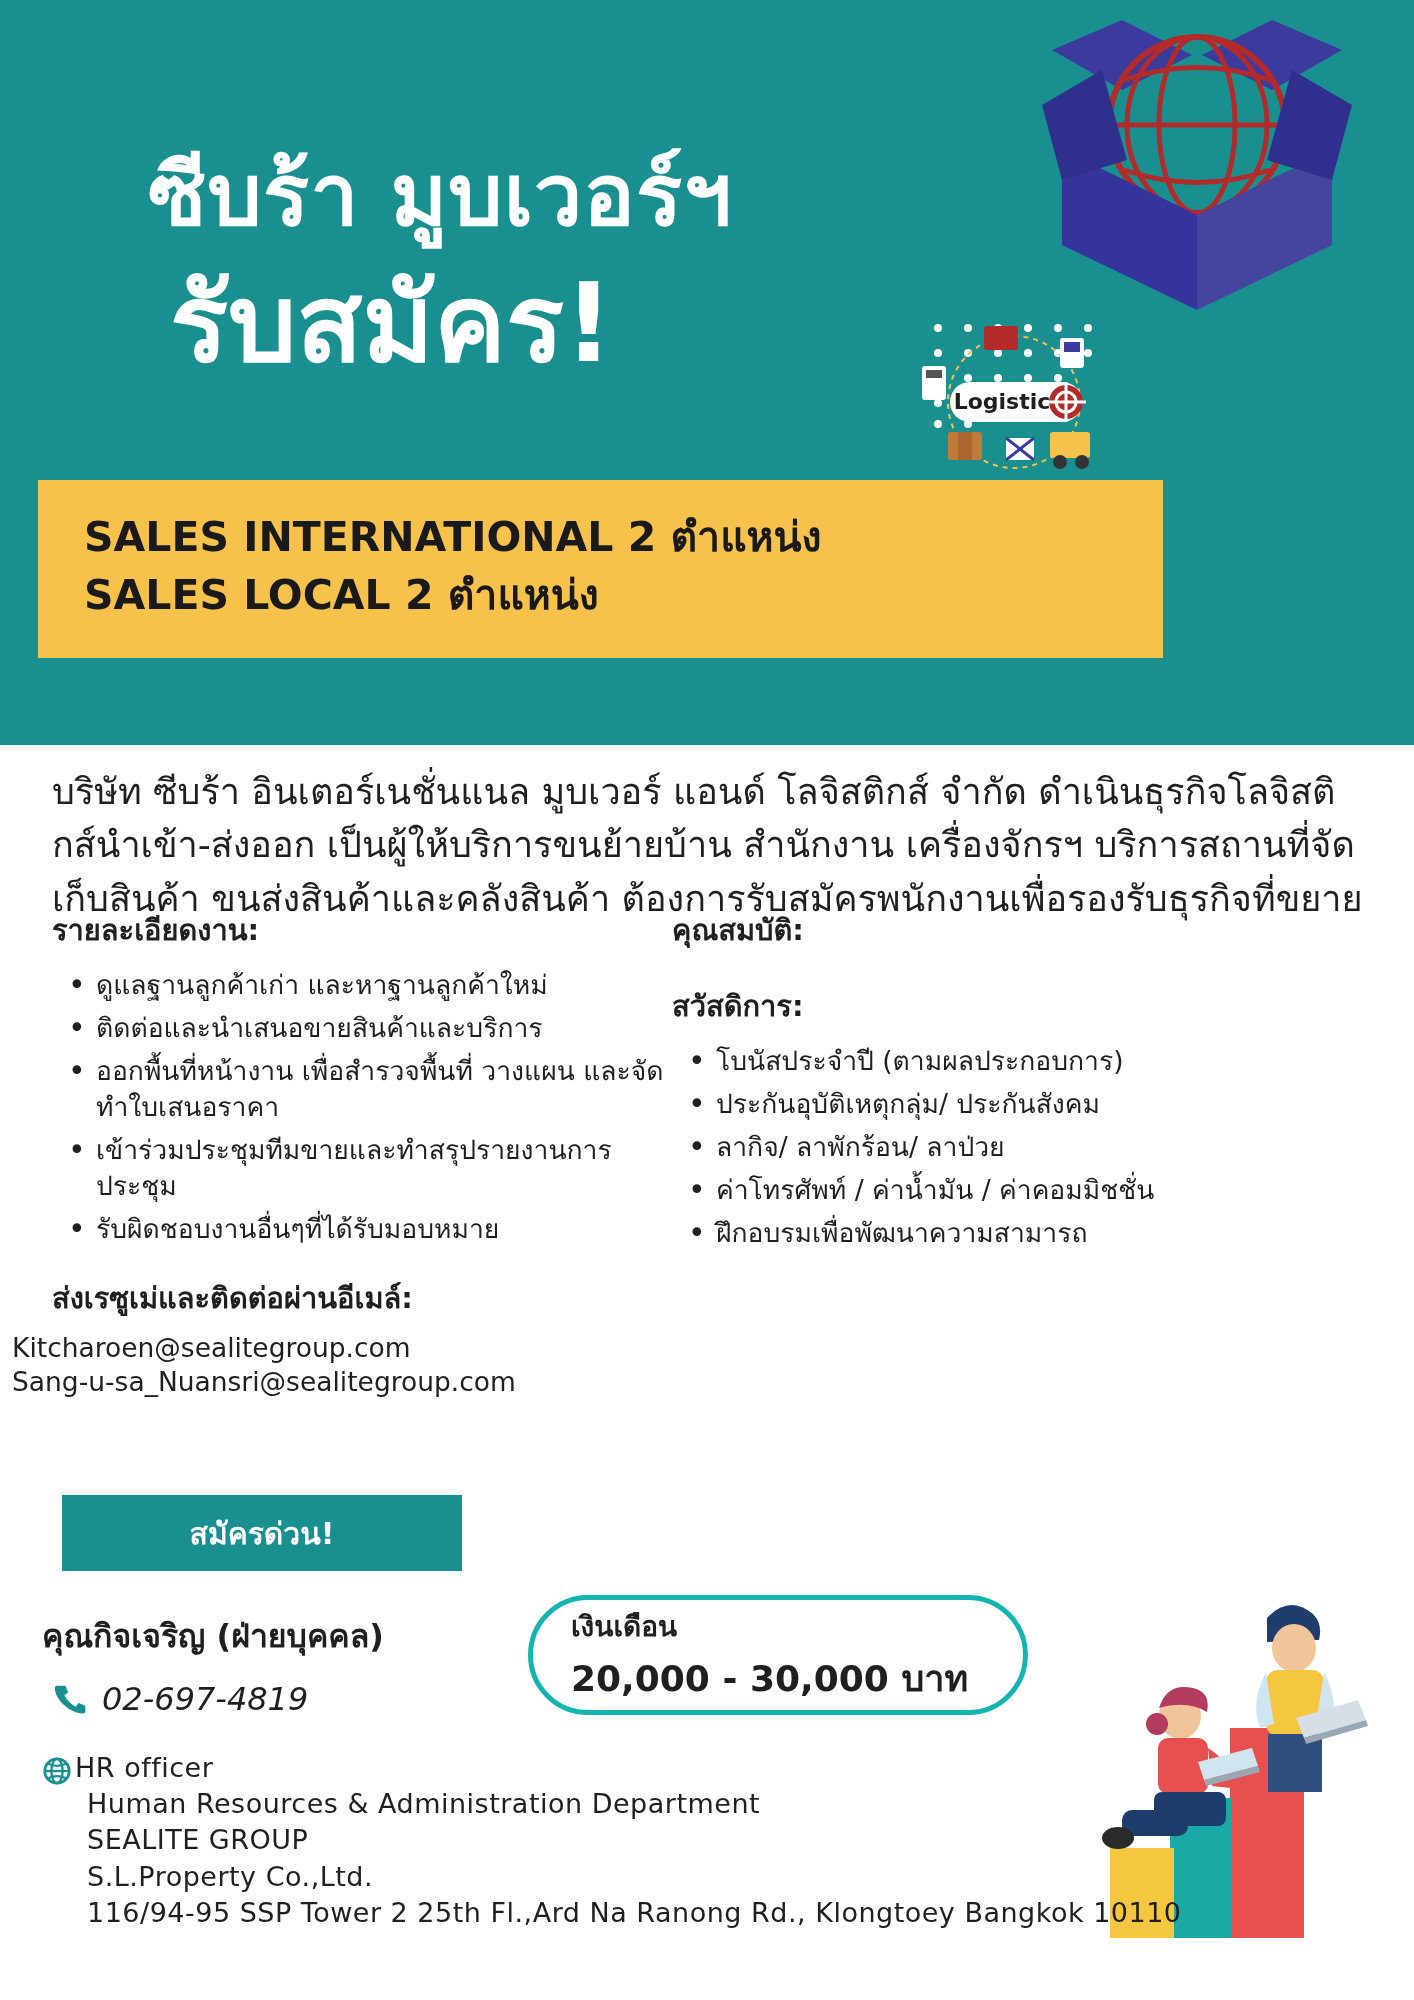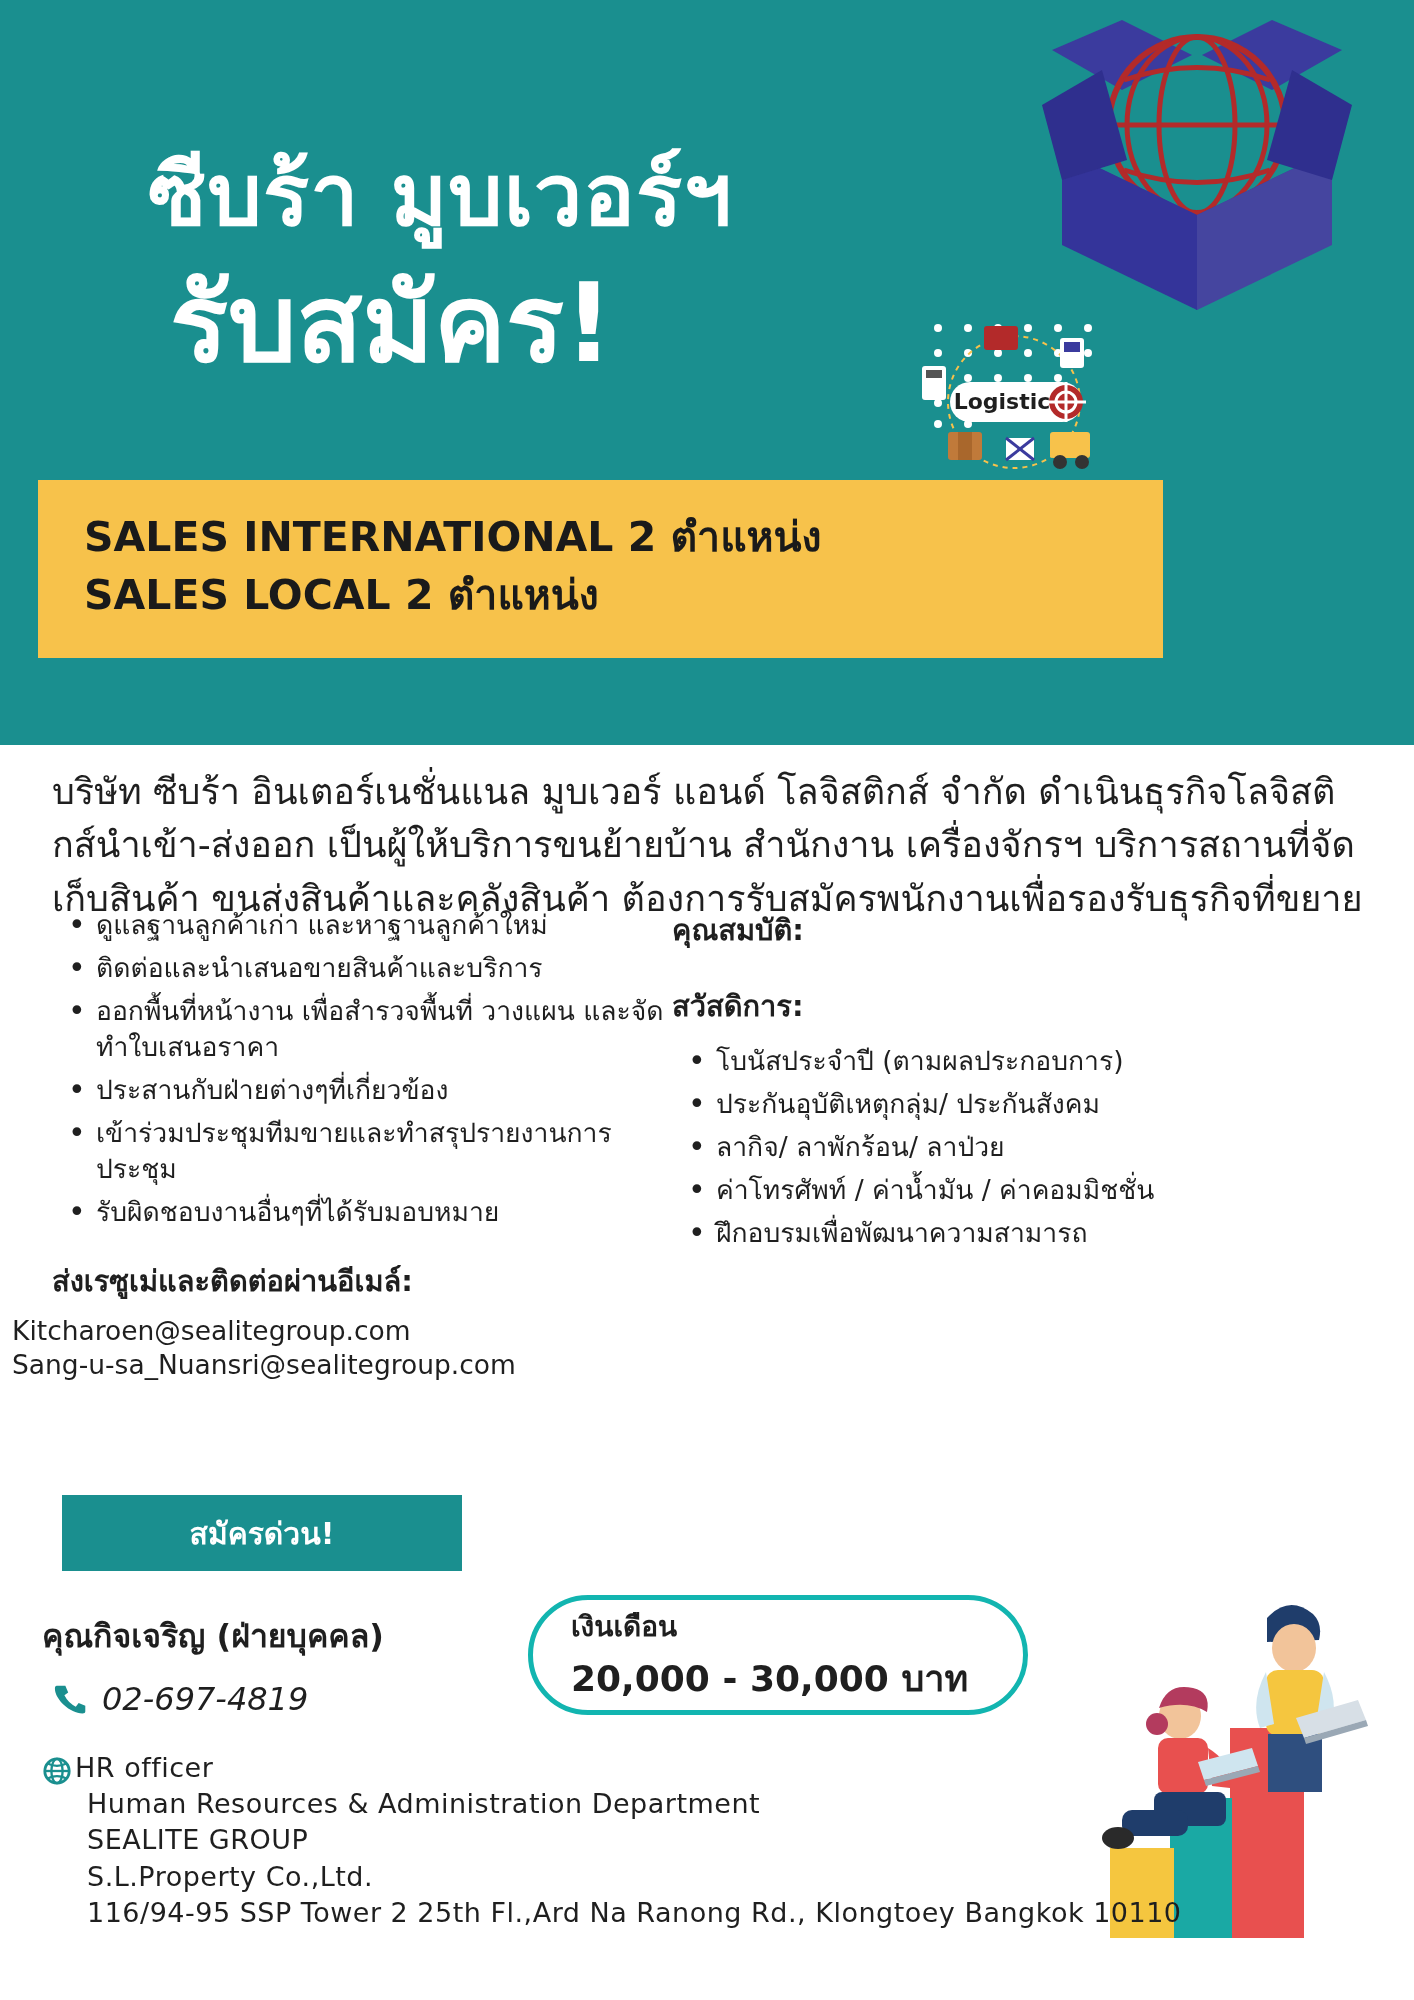--- a/index.html
+++ b/index.html
@@ -311,25 +311,25 @@
   <div class="positions-bar">
     <div class="pos-line">SALES INTERNATIONAL 2 ตำแหน่ง</div>
     <div class="pos-line">SALES LOCAL 2 ตำแหน่ง</div>
   </div>
 
   <div class="body-wrap">
 
     <div class="intro">บริษัท ซีบร้า อินเตอร์เนชั่นแนล มูบเวอร์ แอนด์ โลจิสติกส์ จำกัด ดำเนินธุรกิจโลจิสติกส์นำเข้า-ส่งออก เป็นผู้ให้บริการขนย้ายบ้าน สำนักงาน เครื่องจักรฯ บริการสถานที่จัดเก็บสินค้า ขนส่งสินค้าและคลังสินค้า ต้องการรับสมัครพนักงานเพื่อรองรับธุรกิจที่ขยาย</div>
 
     <div class="col-left">
+      <div class="sec-head">รายละเอียดงาน:</div>
       <ul class="bullets">
         <li>ดูแลฐานลูกค้าเก่า และหาฐานลูกค้าใหม่</li>
         <li>ติดต่อและนำเสนอขายสินค้าและบริการ</li>
         <li>ออกพื้นที่หน้างาน เพื่อสำรวจพื้นที่ วางแผน และจัดทำใบเสนอราคา</li>
-        <li>ประสานกับฝ่ายต่างๆที่เกี่ยวข้อง</li>
         <li>เข้าร่วมประชุมทีมขายและทำสรุปรายงานการประชุม</li>
         <li>รับผิดชอบงานอื่นๆที่ได้รับมอบหมาย</li>
       </ul>
 
       <div class="email-head">ส่งเรซูเม่และติดต่อผ่านอีเมล์:</div>
       <div class="email-line">Kitcharoen@sealitegroup.com</div>
       <div class="email-line">Sang-u-sa_Nuansri@sealitegroup.com</div>
     </div>
 
     <div class="col-right">

